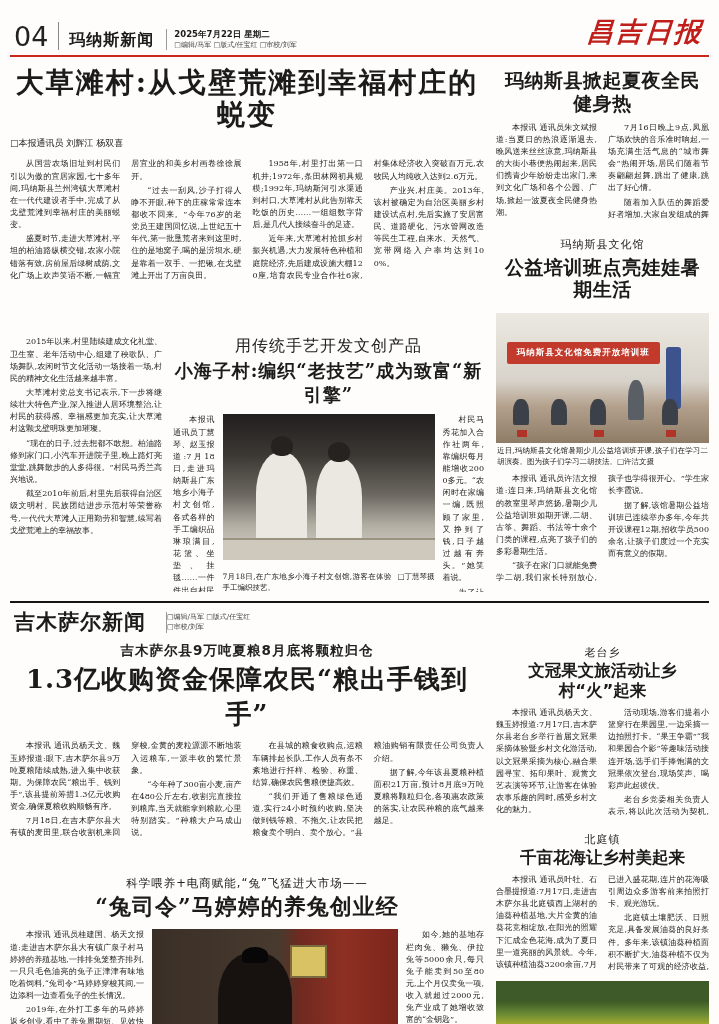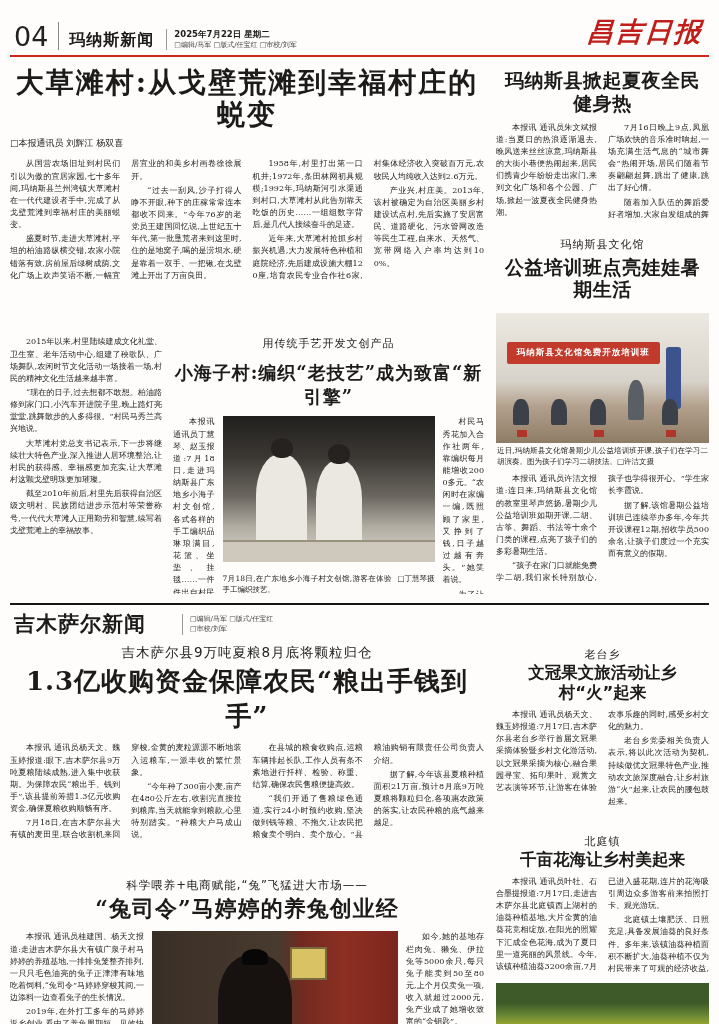--- a/index.html
+++ b/index.html
@@ -28,21 +28,21 @@
   
   .top-section { display:flex; }
   .main-left { width:474px; }
   .lead-title { font-size:28px; font-weight:700; text-align:center; letter-spacing:2px; line-height:1.15; margin:2px 0 6px; }
   .byline { text-align:left; font-size:9px; margin-bottom:8px; color:#222; }
   .body-cols { column-gap:11px; overflow:hidden; }
   .cols4 { column-count:4; height:170px; }
   .lower-row { display:flex; margin-top:8px; }
   .cont-col { width:152px; height:232px; overflow:hidden; flex:none; }
   .sub-article { flex:1; margin-left:11px; }
-  .sub-kicker { font-size:11px; margin-bottom:10px; }
+  .sub-kicker { font-size:16px; margin-bottom:2px; }
   .sub-title { font-size:18px; font-weight:700; text-align:center; letter-spacing:1px; margin:1px 0 7px; }
   .sub-flex { display:flex; gap:8px; height:178px; overflow:hidden; }
   .txt-col { flex:1; overflow:hidden; }
   .photo-wrap { width:212px; flex:none; }
   .photo { position:relative; overflow:hidden; }
   .weaving-photo { height:146px; background:linear-gradient(180deg,#211f1d 0%,#3b3834 28%,#6b6760 55%,#b2ada3 76%,#dcd8cf 100%); }
   .fig-person { position:absolute; background:#ebe8e1; border-radius:46% 46% 6% 6%; }
   .fig-head { position:absolute; left:50%; transform:translateX(-50%); top:-16px; width:22px; height:20px; background:#26221f; border-radius:50% 50% 42% 42%; }
   .fig-table { position:absolute; left:0; right:0; bottom:0; height:15%; background:#cfc9bd; border-top:2px solid #99927f; }
   .wrap-caption { margin-top:12px; display:flex; font-size:7.5px; }
@@ -56,25 +56,25 @@
   .banner { position:absolute; top:22%; left:5%; width:72%; height:17%; background:#c23a2b; color:#fff; font-family:"DejaVu Sans", sans-serif; font-size:8.5px; font-weight:700; display:flex; align-items:center; justify-content:center; letter-spacing:1px; border-radius:2px; }
   .curtain { position:absolute; right:13%; top:26%; width:7%; height:48%; background:#3d538e; border-radius:3px; }
   .kid { position:absolute; width:16px; height:26px; background:#3c4149; border-radius:45% 45% 10% 10%; bottom:14%; }
   .stool { position:absolute; width:10px; height:7px; background:#b03428; bottom:5%; }
   .cult-caption { margin:3px 1px 0; }
   .h-cult { height:112px; margin-top:6px; }
   
   .black-rule { height:2px; background:#161616; margin:9px 0 0; }
   .s2-hdr { display:flex; align-items:center; gap:20px; padding:5px 2px 6px 4px; }
   .s2-title { font-family:"DejaVu Sans", sans-serif; font-size:21px; font-weight:700; letter-spacing:1px; }
-  .s2-credits { border-left:1px solid #999; padding-left:7px; line-height:1.5;margin-left:16px; }
+  .s2-credits { border-left:1px solid #999; line-height:1.5; }
   
   .bottom-section { display:flex; }
   .b-left { width:474px; }
-  .grain-kicker { font-size:13.5px; font-weight:400; margin-bottom:2px; }
+  .grain-kicker { font-size:13.5px; font-weight:700; margin-bottom:2px; }
   .grain-title { font-size:26px; font-weight:700; text-align:center; letter-spacing:1px; margin-bottom:8px; }
   .cols4b { column-count:4; height:128px; }
   .rab-kicker { font-size:11.5px; margin:8px 0 1px; }
   .rab-title { font-size:22px; font-weight:700; text-align:center; letter-spacing:1px; margin-bottom:7px; }
   .rab-flex { display:flex; gap:8px; height:212px; overflow:hidden; }
   .rab-left { width:134px; flex:none; overflow:hidden; }
   .rab-photo-wrap { width:246px; flex:none; }
   .rabbit-photo { height:172px; background:linear-gradient(90deg,#3a2f27 0%,#483a2e 52%,#6f2a20 60%,#8e2f23 78%,#7d261c 100%); }
   .rab-window { position:absolute; top:9%; left:56%; width:15%; height:19%; background:#d9c263; border:2px solid #7a6a40; }
   .rab-person { position:absolute; top:14%; left:27%; width:30%; height:62%; background:#17120f; border-radius:42% 42% 8% 8%; }
@@ -115,22 +115,22 @@
           <p class="para">盛夏时节,走进大草滩村,平坦的柏油路纵横交错,农家小院错落有致,房前屋后绿树成荫,文化广场上欢声笑语不断,一幅宜居宜业的和美乡村画卷徐徐展开。</p>
           <p class="para">“过去一刮风,沙子打得人睁不开眼,种下的庄稼常常连本都收不回来。”今年76岁的老党员王建国回忆说,上世纪五十年代,第一批垦荒者来到这里时,住的是地窝子,喝的是涝坝水,硬是靠着一双手、一把锹,在戈壁滩上开出了万亩良田。</p>
           <p class="para">1958年,村里打出第一口机井;1972年,条田林网初具规模;1992年,玛纳斯河引水渠通到村口,大草滩村从此告别靠天吃饭的历史……一组组数字背后,是几代人接续奋斗的足迹。</p>
           <p class="para">近年来,大草滩村抢抓乡村振兴机遇,大力发展特色种植和庭院经济,先后建成设施大棚120座,培育农民专业合作社6家,村集体经济收入突破百万元,农牧民人均纯收入达到2.6万元。</p>
           <p class="para">产业兴,村庄美。2013年,该村被确定为自治区美丽乡村建设试点村,先后实施了安居富民、道路硬化、污水管网改造等民生工程,自来水、天然气、宽带网络入户率均达到100%。</p>
         </div>
 
       <div class="lower-row">
         <div class="cont-col">
             <p class="para">2015年以来,村里陆续建成文化礼堂、卫生室、老年活动中心,组建了秧歌队、广场舞队,农闲时节文化活动一场接着一场,村民的精神文化生活越来越丰富。</p>
+            <p class="para">大草滩村党总支书记表示,下一步将继续壮大特色产业,深入推进人居环境整治,让村民的获得感、幸福感更加充实,让大草滩村这颗戈壁明珠更加璀璨。</p>
             <p class="para">“现在的日子,过去想都不敢想。柏油路修到家门口,小汽车开进院子里,晚上路灯亮堂堂,跳舞散步的人多得很。”村民马秀兰高兴地说。</p>
-            <p class="para">大草滩村党总支书记表示,下一步将继续壮大特色产业,深入推进人居环境整治,让村民的获得感、幸福感更加充实,让大草滩村这颗戈壁明珠更加璀璨。</p>
             <p class="para">截至2010年前后,村里先后获得自治区级文明村、民族团结进步示范村等荣誉称号,一代代大草滩人正用勤劳和智慧,续写着戈壁荒滩上的幸福故事。</p>
           </div>
 
         <div class="sub-article">
           <div class="kicker sub-kicker">用传统手艺开发文创产品</div>
           <h2 class="sub-title">小海子村:编织“老技艺”成为致富“新引擎”</h2>
           <div class="sub-flex">
             <div class="txt-col">
                 <p class="para">本报讯 通讯员丁慧琴、赵玉报道:7月18日,走进玛纳斯县广东地乡小海子村文创馆,各式各样的手工编织品琳琅满目,花篮、坐垫、挂毯……一件件出自村民之手的文创产品,吸引了不少游客驻足选购。</p>
               </div>
@@ -232,20 +232,21 @@
             <p class="para">如今,她的基地存栏肉兔、獭兔、伊拉兔等5000余只,每只兔子能卖到50至80元,上个月仅卖兔一项,收入就超过2000元,兔产业成了她增收致富的“金钥匙”。</p>
           </div>
       </div>
     </div>
 
     <aside class="b-right">
       <div class="kicker br-kicker">老台乡</div>
       <h4 class="br-title">文冠果文旅活动让乡村“火”起来</h4>
       <div class="body-cols cols2 h-wen">
           <p class="para">本报讯 通讯员杨天文、魏玉婷报道:7月17日,吉木萨尔县老台乡举行首届文冠果采摘体验暨乡村文化游活动,以文冠果采摘为核心,融合果园寻宝、拓印果叶、观赏文艺表演等环节,让游客在体验农事乐趣的同时,感受乡村文化的魅力。</p>
+          <p class="para">活动现场,游客们提着小篮穿行在果园里,一边采摘一边拍照打卡。“果王争霸”“我和果园合个影”等趣味活动接连开场,选手们手捧饱满的文冠果依次登台,现场笑声、喝彩声此起彼伏。</p>
           <p class="para">老台乡党委相关负责人表示,将以此次活动为契机,持续做优文冠果特色产业,推动农文旅深度融合,让乡村旅游“火”起来,让农民的腰包鼓起来。</p>
         </div>
 
       <div class="kicker br-kicker">北庭镇</div>
       <h4 class="br-title">千亩花海让乡村美起来</h4>
       <div class="body-cols cols2 h-flo">
           <p class="para">本报讯 通讯员叶牡、石合墨提报道:7月17日,走进吉木萨尔县北庭镇西上湖村的油葵种植基地,大片金黄的油葵花竞相绽放,在阳光的照耀下汇成金色花海,成为了夏日里一道亮丽的风景线。今年,该镇种植油葵3200余亩,7月已进入盛花期,连片的花海吸引周边众多游客前来拍照打卡、观光游玩。</p>
           <p class="para">北庭镇土壤肥沃、日照充足,具备发展油葵的良好条件。多年来,该镇油葵种植面积不断扩大,油葵种植不仅为村民带来了可观的经济收益,更成为了乡村旅游的金名片。</p>
         </div>
 

